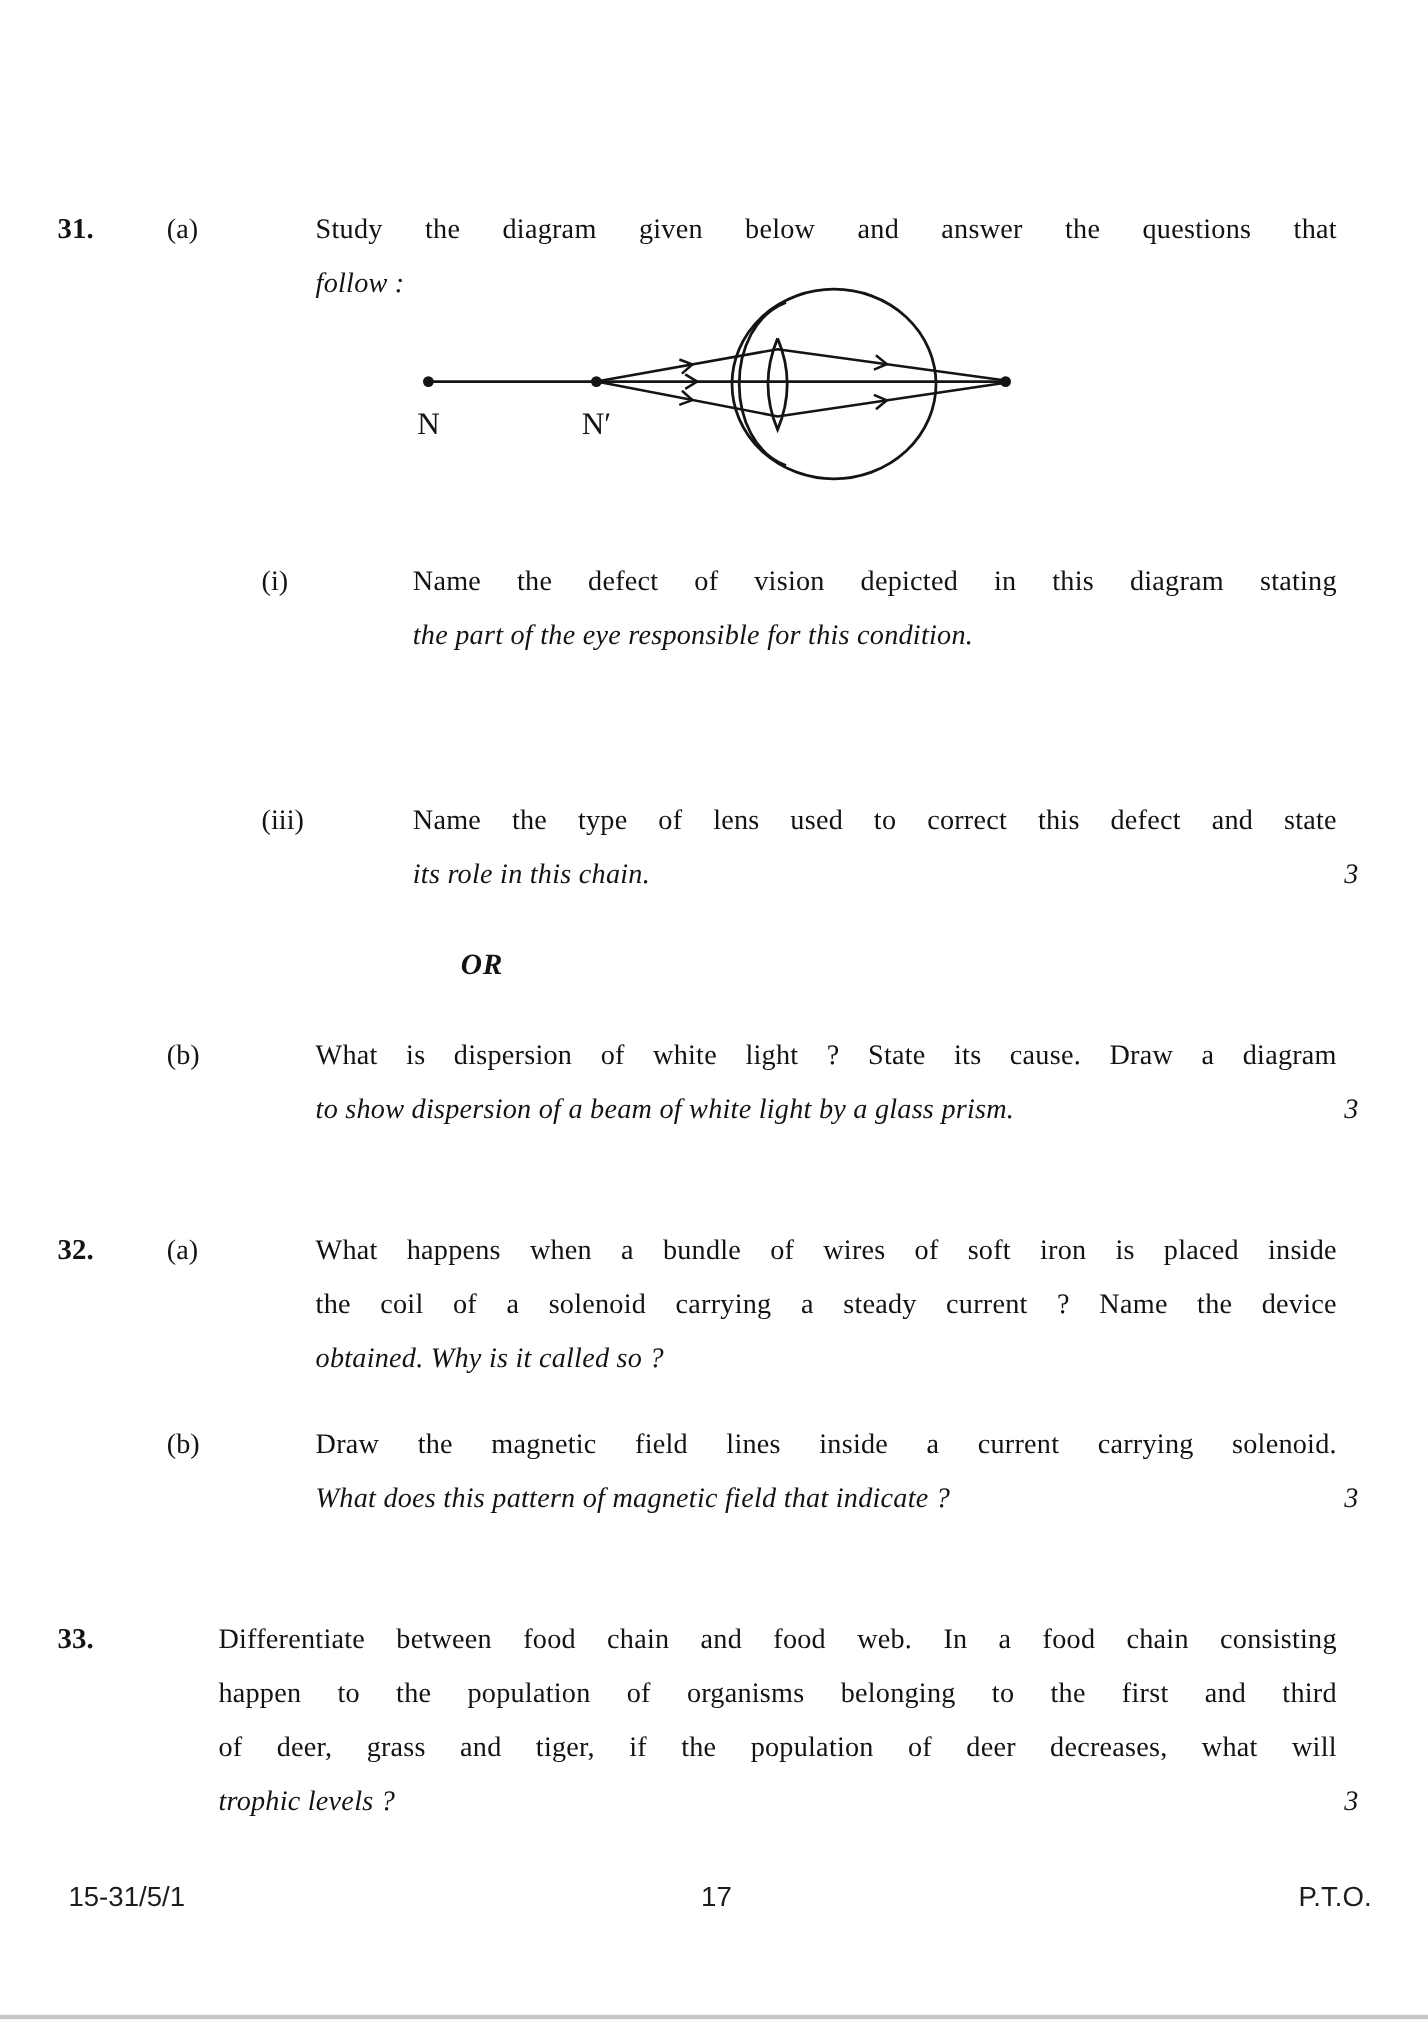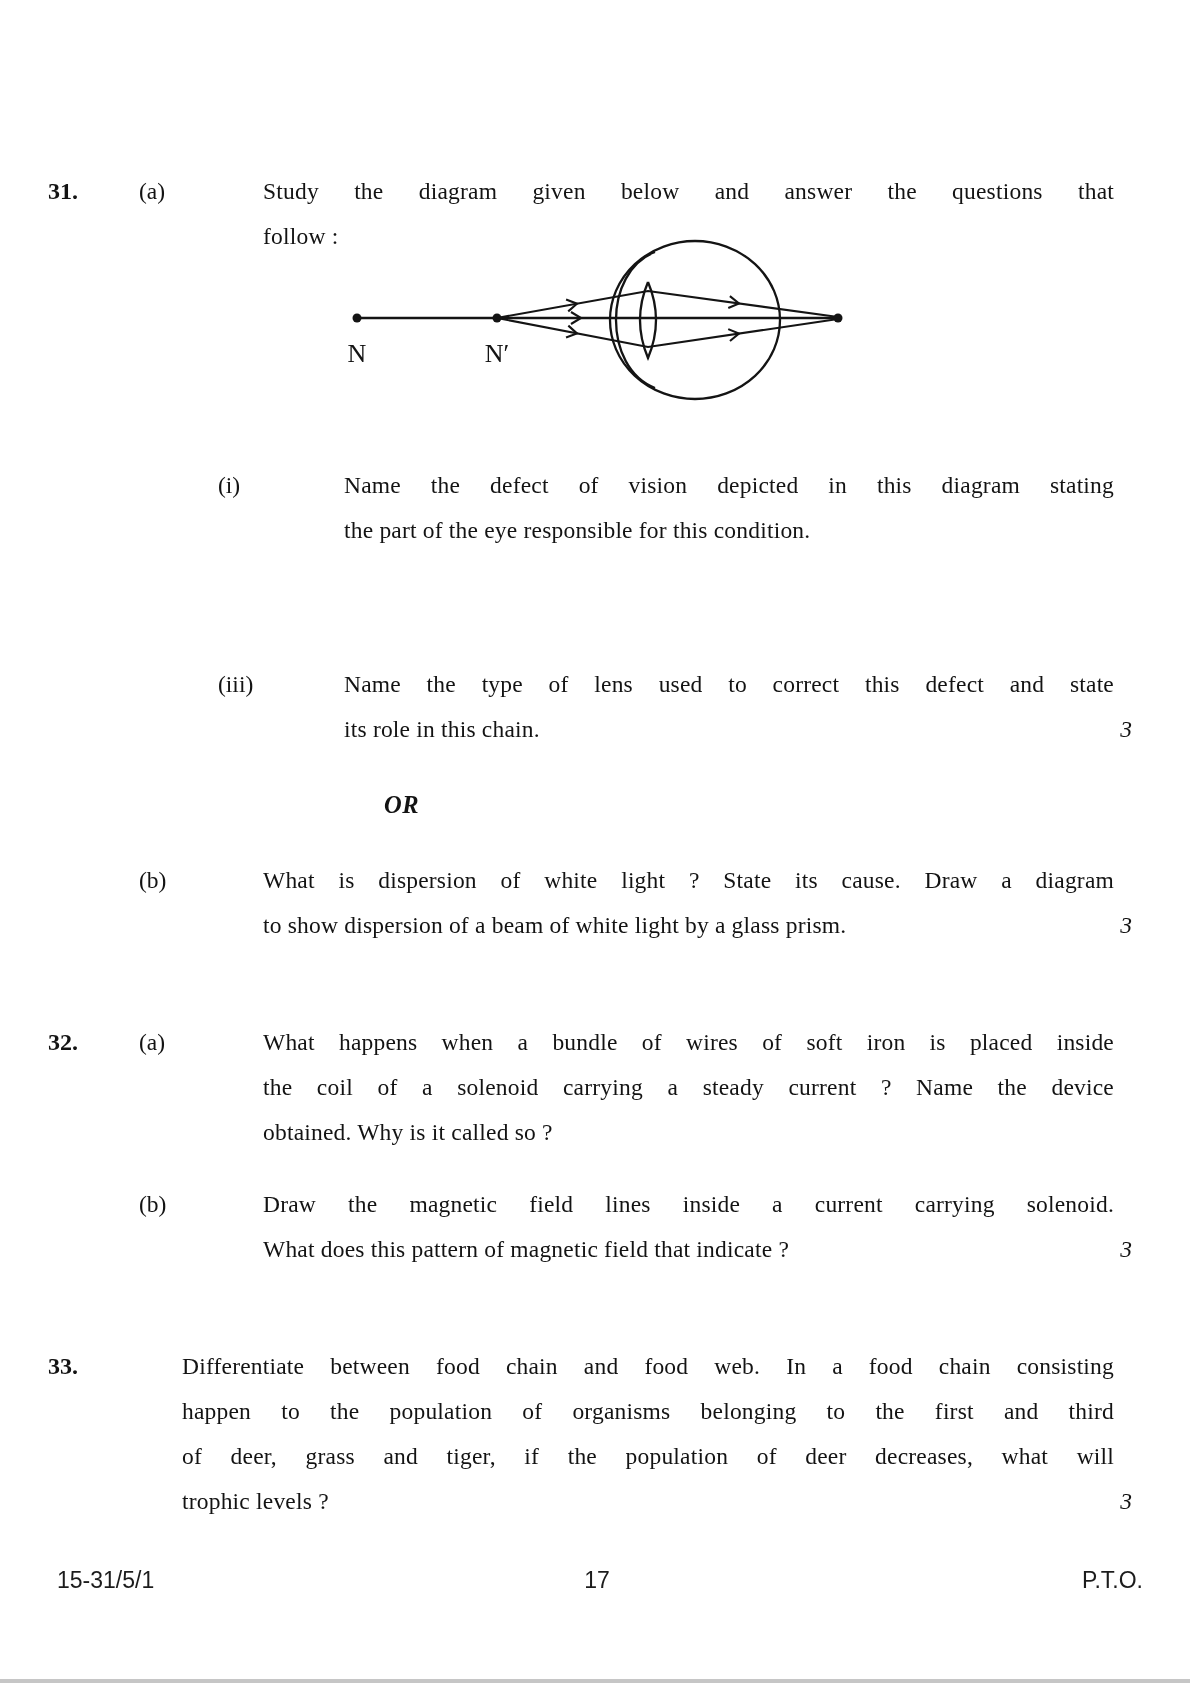--- a/index.html
+++ b/index.html
@@ -22,21 +22,21 @@
   }
   .ilabel{
     position:absolute;left:218px;top:0;
     font-size:23.5px;line-height:45px;
   }
   .col{font-size:23.5px;line-height:45px;letter-spacing:0.2px;}
   .col-main{margin-left:219px;width:851px;}
   .col-sub{margin-left:300px;width:770px;}
   .col-q33{margin-left:138px;width:932px;}
   .jline{text-align:justify;text-align-last:justify;}
-  .lline{text-align:left;}
+  .lline{text-align:left;font-style:italic;}
   .mark{
     position:absolute;left:1040px;width:92px;text-align:right;
     font-style:italic;font-size:23.5px;line-height:45px;
   }
   .or-sep{
     position:absolute;left:384px;
     font-weight:bold;font-size:24.5px;line-height:28px;
     letter-spacing:0.5px;
     font-style:italic;
   }

